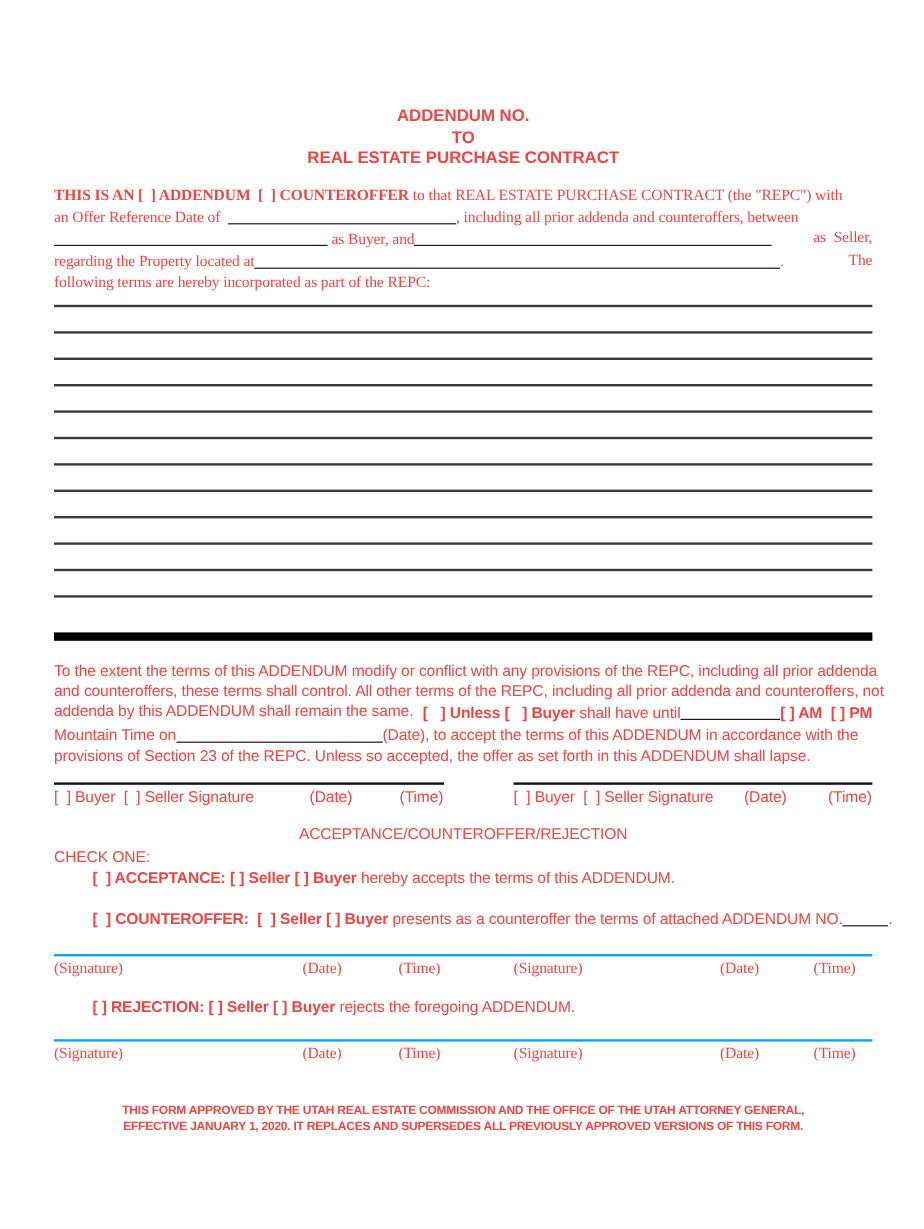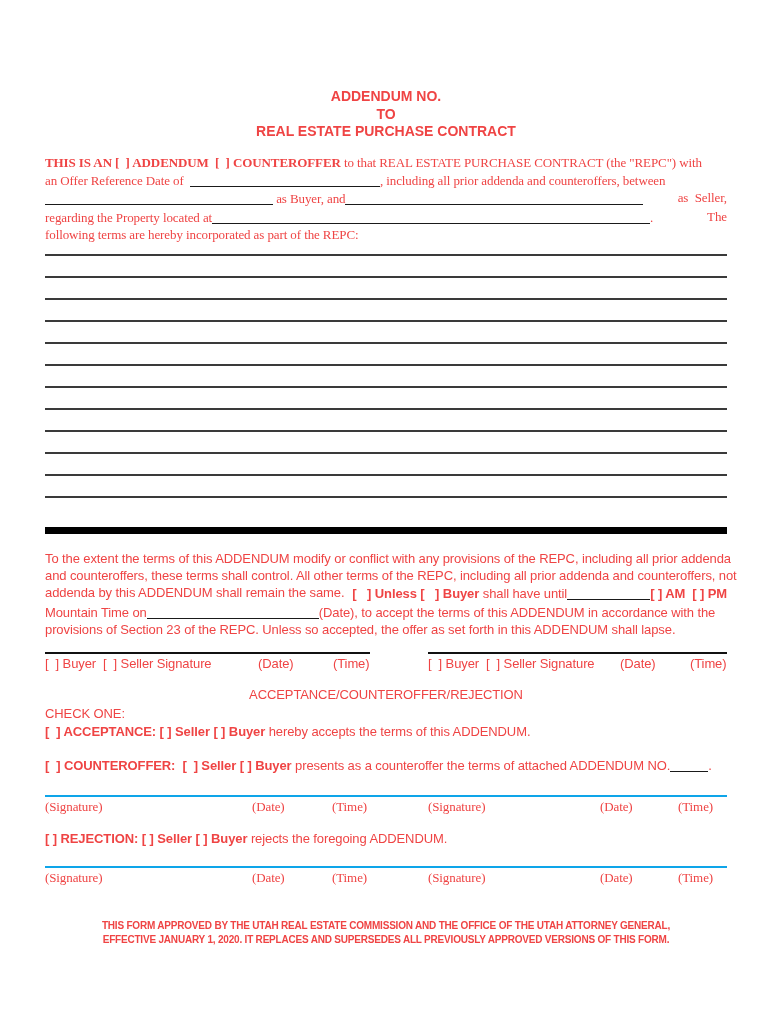--- a/index.html
+++ b/index.html
@@ -28,21 +28,21 @@
   .deadline{margin-top:16px;}
   
   .sigrow1{margin-top:13px;display:flex;}
   .sigcol-l{width:325px;margin-right:58px;}
   .sigcol-r{flex:1;}
   .sigline{height:0;border-top:2px solid #111;}
   .sig1labels-l{display:grid;grid-template-columns:213px 75px auto;line-height:16px;padding-top:2px;}
   .sig1labels-r{display:grid;grid-template-columns:192px 70px auto;line-height:16px;padding-top:2px;}
   .acrhead{margin-top:16px;text-align:center;font-weight:normal;line-height:13px;}
   .checkone{margin-top:5px;line-height:16px;white-space:pre;}
-  .optline{line-height:16px;white-space:pre;}
+  .optline{line-height:16px;white-space:pre;margin-left:32px;}
   .opt-acc{margin-top:2px;}
   .opt-co{margin-top:16px;}
   .opt-rej{margin-top:16px;}
   .sigrow{border-top:2px solid #0ea5e9;font-family:Liberation Serif, serif;}
   .sigrow2{margin-top:21px;}
   .sigrow3{margin-top:19px;}
   .siglabels{display:grid;grid-template-columns:207px 80px 96px 172px 78px auto;line-height:16px;padding-top:2px;}
   .footer{margin-top:33px;text-align:center;font-weight:bold;font-size:10px;line-height:14px;letter-spacing:-0.2px;}
 </style>
 </head>

